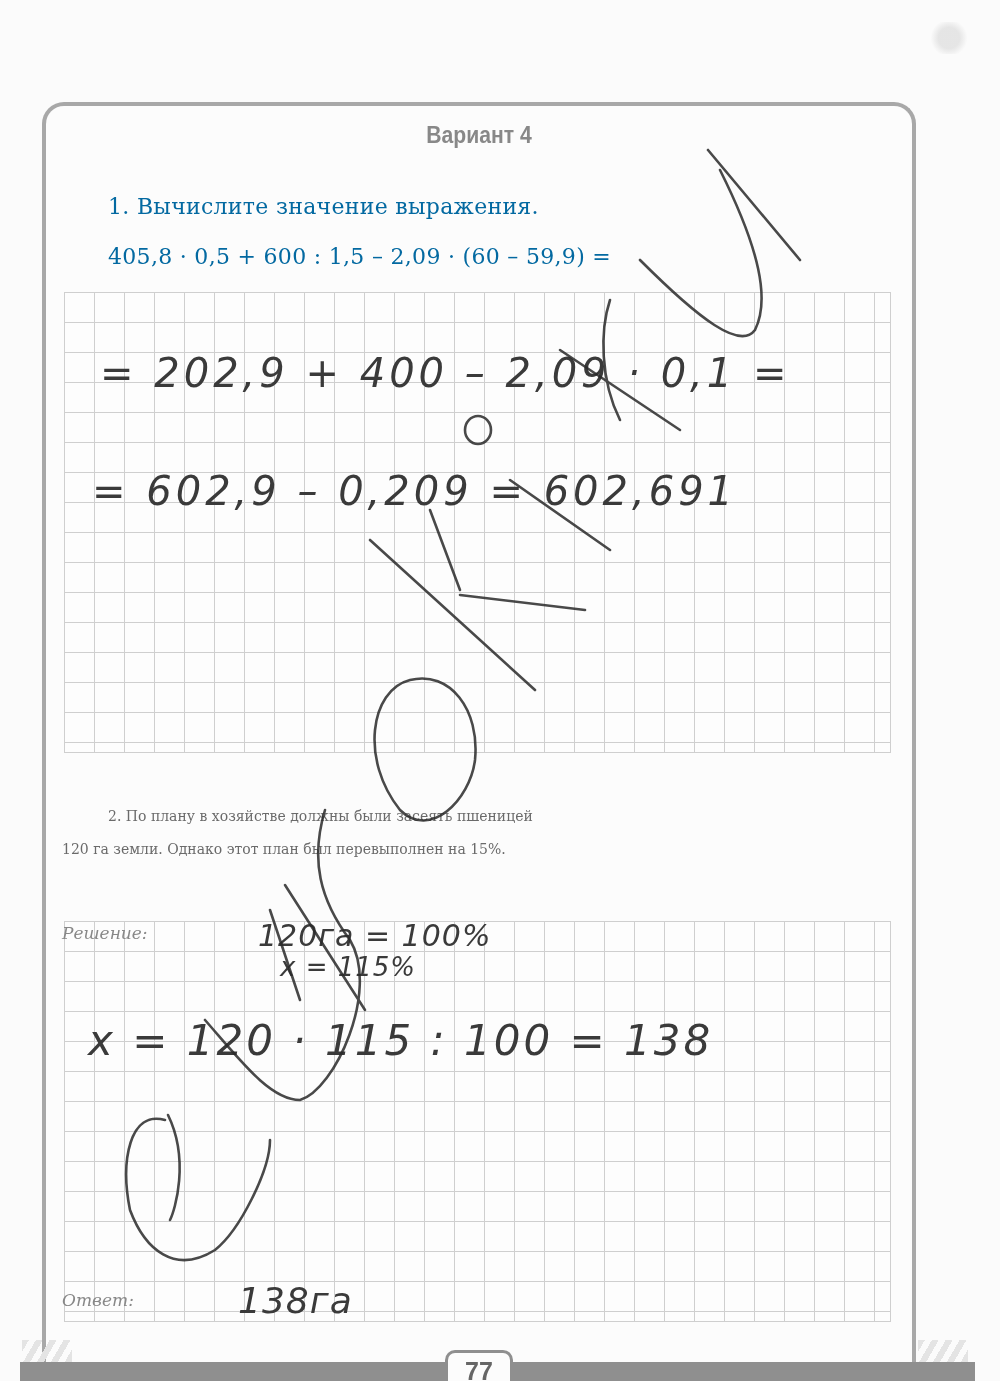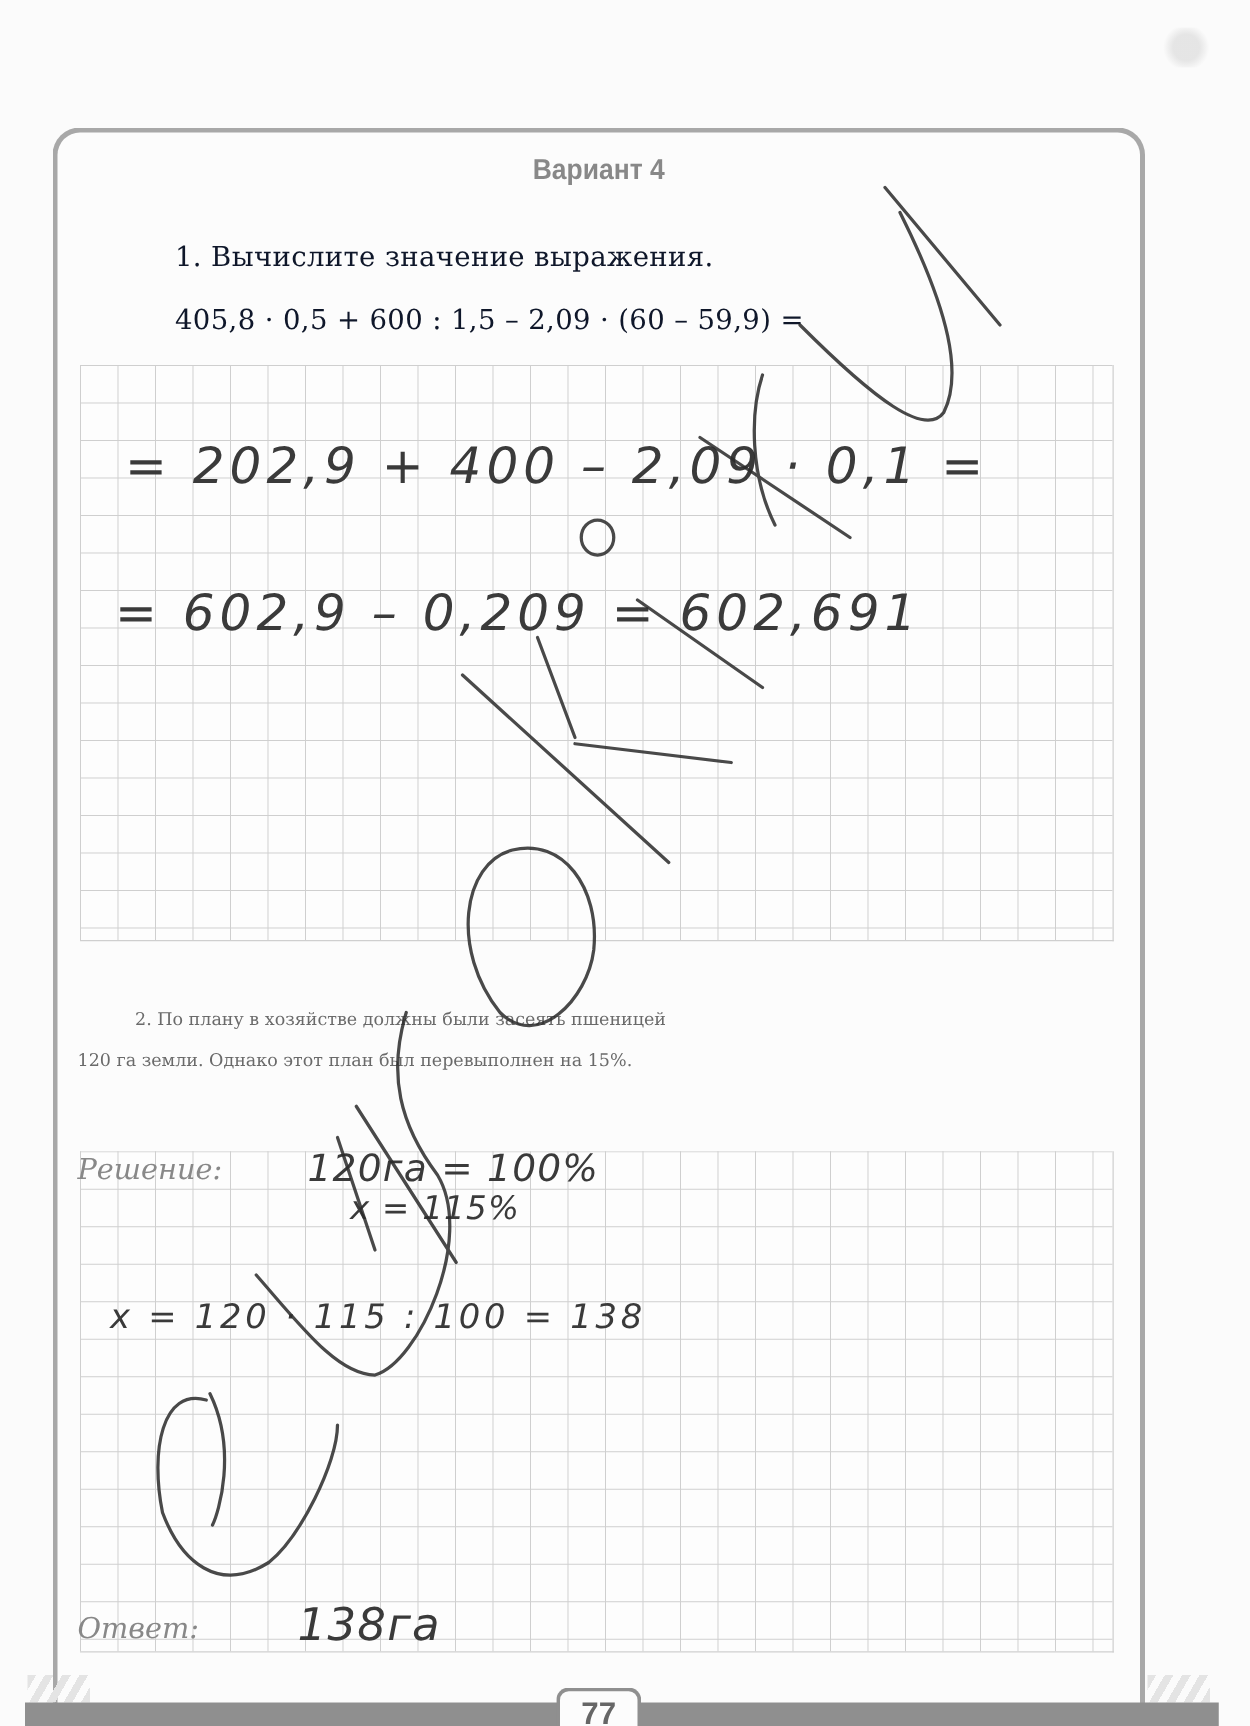--- a/index.html
+++ b/index.html
@@ -11,41 +11,41 @@
     position:absolute; left:42px; top:102px; width:866px; height:1300px;
     border:4px solid #a8a8a8; border-bottom:none; border-radius:22px 22px 0 0;
     background:#fcfcfc;
   }
   .variant-title {
     position:absolute; left:0; width:958px; top:122px; text-align:center;
     font-family:"Liberation Sans", sans-serif; font-weight:bold; font-size:23px; color:#888;
     transform:scaleX(0.92);
   }
   .task-text {
-    position:absolute; font-family:"DejaVu Serif", serif; font-size:22px; color:#0f172a;
-    letter-spacing:0.3px; white-space:nowrap;margin-left:32px;
+    position:absolute; font-family:"DejaVu Serif", serif; font-size:22px; color:#0369a1;
+    letter-spacing:0.3px; white-space:nowrap;
   }
   .task-para {
     position:absolute; left:62px; top:800px; width:830px;
     font-family:"DejaVu Serif", serif; font-size:14px; color:#6a6a6a; line-height:33px;
     text-align:justify;
   }
   .task-para .indent { padding-left:46px; }
   .grid {
     position:absolute;
     background-color:#fdfdfd;
     background-image:
       linear-gradient(to right, #cfcfcf 1px, transparent 1px),
       linear-gradient(to bottom, #cfcfcf 1px, transparent 1px);
     background-size:30px 30px;
     border-right:1px solid #cfcfcf; border-bottom:1px solid #cfcfcf;
   }
   .label-italic {
     position:absolute; font-family:"DejaVu Serif", serif; font-style:italic;
-    font-size:23px; color:#888;
+    font-size:17px; color:#888;
   }
   .hand {
     position:absolute; font-family:"DejaVu Sans", sans-serif; font-style:italic;
     font-weight:300; color:#3a3a3a; white-space:nowrap; letter-spacing:4px;text-align:right;
   }
   .bottom-bar {
     position:absolute; left:20px; top:1362px; width:955px; height:19px; background:#8f8f8f;
   }
   .hatch {
     position:absolute; top:1340px; width:50px; height:22px;
@@ -82,23 +82,23 @@
 <div class="hand" style="left:92px; top:468px; font-size:40px;">= 602,9 – 0,209 = 602,691</div>
 
 <div class="task-para">
   <div class="indent">2. По плану в хозяйстве должны были засеять пшеницей</div>
   <div>120 га земли. Однако этот план был перевыполнен на 15%.</div>
 </div>
 
 <div class="grid" style="left:64px; top:921px; width:826px; height:400px;"></div>
 
 <div class="label-italic" style="left:62px; top:923px;">Решение:</div>
-<div class="hand" style="left:246px; top:918px; font-size:30px; letter-spacing:1px;">120га = 100%</div>
+<div class="hand" style="left:258px; top:918px; font-size:30px; letter-spacing:1px;">120га = 100%</div>
 <div class="hand" style="left:280px; top:952px; font-size:26px; letter-spacing:1px;">x = 115%</div>
-<div class="hand" style="left:88px; top:1038px; font-size:27px; letter-spacing:3px;">x = 120 · 115 : 100 = 138</div>
+<div class="hand" style="left:88px; top:1016px; font-size:42px; letter-spacing:3px;">x = 120 · 115 : 100 = 138</div>
 
 <div class="label-italic" style="left:62px; top:1290px;">Ответ:</div>
 <div class="hand" style="left:206px; top:1280px; font-size:36px; letter-spacing:1px;margin-left:32px;">138га</div>
 
 <svg class="overlay" width="1000" height="1381">
   <g fill="none" stroke="#2a2a2a" stroke-width="2.6" stroke-linecap="round" opacity="0.85">
 
     <path d="M708 150 L800 260"></path>
     <path d="M720 170 C760 250, 770 300, 755 330 C740 350, 700 320, 640 260"></path>
     <path d="M610 300 C600 330, 600 380, 620 420"></path>

